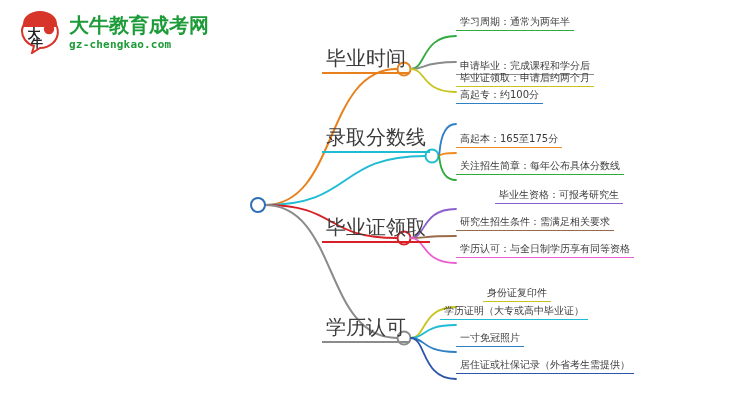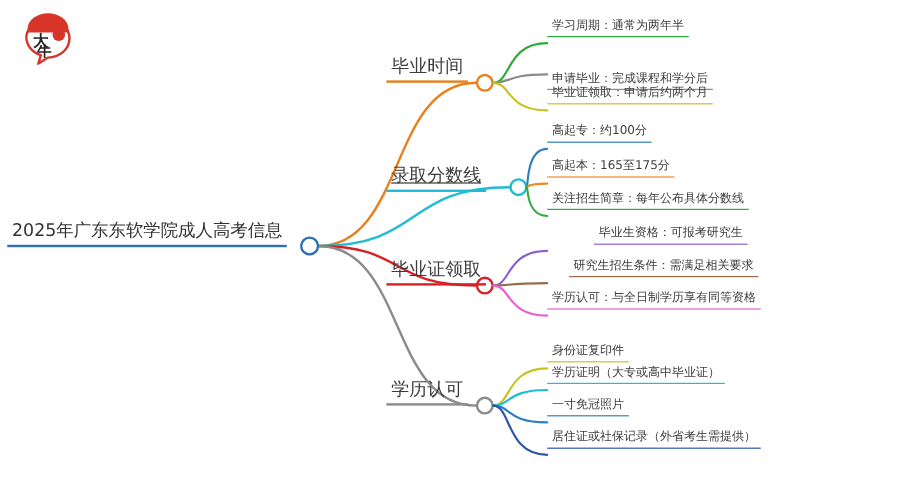--- a/index.html
+++ b/index.html
@@ -44,21 +44,21 @@
     display:block;
     padding:0 4px 3px 4px;
     line-height:1.05;
   }
   .root-node .node-label{
     font-size:14.5px;color:#333333;
     border-bottom:2px solid #2f6fb5;
     padding-bottom:3px;
   }
   .branch-node .node-label{
-    font-size:15px;color:#3c3c3c;
+    font-size:20px;color:#3c3c3c;
     border-bottom:2px solid transparent;
     padding-bottom:3px;
   }
   .leaf-node .node-label{
     font-size:10px;color:#3c3c3c;
     border-bottom:1.6px solid transparent;
     padding-bottom:2px;
   }
 </style>
 </head>
@@ -68,20 +68,24 @@
 
   <div class="logo-wrap">
     <div class="logo-mark">
       <svg width="44" height="44" viewBox="0 0 44 44" aria-hidden="true">
         <path d="M4 20 A18 16 0 1 1 22 38 L14 43 L16 36 A18 16 0 0 1 4 20 Z" fill="#ffffff" stroke="#d7342a" stroke-width="2"></path>
         <path d="M5 14 A17 13 0 0 1 39 14 L39 17 L5 17 Z" fill="#d7342a"></path>
         <circle cx="31" cy="19" r="5.2" fill="#d7342a"></circle>
         <text x="16" y="28" font-size="13" font-weight="bold" fill="#222222" font-family="DejaVu Sans, sans-serif" text-anchor="middle">大</text>
         <text x="19" y="37" font-size="12" font-weight="bold" fill="#222222" font-family="DejaVu Sans, sans-serif" text-anchor="middle">牛</text>
       </svg>
+    </div>
+    <div class="logo-text-block">
+      <span class="logo-cn">大牛教育成考网</span>
+      <span class="logo-en">gz-chengkao.com</span>
     </div>
   </div>
 
   <svg class="links" id="link-layer" viewBox="0 0 750 410">
       <path d="M 265 205 C 338.3 205, 323.7 69, 397 69" fill="none" stroke="#e8811c" stroke-width="2" stroke-linecap="round"></path>
       <circle cx="404" cy="69" r="6.5" fill="#ffffff" stroke="#e8811c" stroke-width="2"></circle>
       <path d="M 411 69 C 426 69, 421.6 36, 456 36" fill="none" stroke="#2faa3c" stroke-width="1.8" stroke-linecap="round"></path>
       <path d="M 411 69 C 426 69, 421.6 62, 456 62" fill="none" stroke="#8b8b8b" stroke-width="1.8" stroke-linecap="round"></path>
       <path d="M 411 69 C 426 69, 421.6 92, 456 92" fill="none" stroke="#c8c41e" stroke-width="1.8" stroke-linecap="round"></path>
       <path d="M 265 205 C 353.7 205, 336.3 156, 425 156" fill="none" stroke="#1fbcd4" stroke-width="2" stroke-linecap="round"></path>
@@ -96,68 +100,65 @@
       <path d="M 411 238 C 426 238, 421.6 263, 456 263" fill="none" stroke="#e85fd0" stroke-width="1.8" stroke-linecap="round"></path>
       <path d="M 265 205 C 338.3 205, 323.7 338, 397 338" fill="none" stroke="#8b8b8b" stroke-width="2" stroke-linecap="round"></path>
       <circle cx="404" cy="338" r="6.5" fill="#ffffff" stroke="#8b8b8b" stroke-width="2"></circle>
       <path d="M 411 338 C 426 338, 421.6 307, 456 307" fill="none" stroke="#c8c41e" stroke-width="1.8" stroke-linecap="round"></path>
       <path d="M 411 338 C 426 338, 421.6 325, 456 325" fill="none" stroke="#1fbcd4" stroke-width="1.8" stroke-linecap="round"></path>
       <path d="M 411 338 C 426 338, 421.6 352, 456 352" fill="none" stroke="#2f7fc4" stroke-width="1.8" stroke-linecap="round"></path>
       <path d="M 411 338 C 426 338, 421.6 379, 456 379" fill="none" stroke="#2d56a8" stroke-width="1.8" stroke-linecap="round"></path>
       <circle cx="258" cy="205" r="7" fill="#ffffff" stroke="#2f6fb5" stroke-width="2"></circle>
     </svg>
 
-  <div class="node root-node" id="root-node" style="left: 6px; top: 186px;">
-    <span class="node-label" style="border-bottom-color: rgb(47, 111, 181);">2025年广东东软学院成人高考信息</span>
-  </div>
 
   <div id="node-layer">
       <div class="node branch-node" style="left: 322px; top: 48px;">
         <span class="node-label" style="border-bottom-color: rgb(232, 129, 28);">毕业时间</span>
       </div>
       <div class="node leaf-node" style="left: 456px; top: 17px;">
         <span class="node-label" style="border-bottom-color: rgb(47, 170, 60);">学习周期：通常为两年半</span>
       </div>
       <div class="node leaf-node" style="left: 456px; top: 61px;">
         <span class="node-label" style="border-bottom-color: rgb(139, 139, 139);">申请毕业：完成课程和学分后</span>
       </div>
       <div class="node leaf-node" style="left: 456px; top: 73px;">
         <span class="node-label" style="border-bottom-color: rgb(200, 196, 30);">毕业证领取：申请后约两个月</span>
       </div>
-      <div class="node branch-node" style="left: 322px; top: 139px; text-decoration: underline;">
+      <div class="node branch-node" style="left: 322px; top: 127px;">
         <span class="node-label" style="border-bottom-color: rgb(31, 188, 212);">录取分数线</span>
       </div>
-      <div class="node leaf-node" style="left: 456px; top: 105px;">
+      <div class="node leaf-node" style="left: 456px; top: 90px;">
         <span class="node-label" style="border-bottom-color: rgb(47, 127, 196);">高起专：约100分</span>
       </div>
       <div class="node leaf-node" style="left: 456px; top: 134px;">
         <span class="node-label" style="border-bottom-color: rgb(239, 138, 31);">高起本：165至175分</span>
       </div>
       <div class="node leaf-node" style="left: 456px; top: 161px;">
         <span class="node-label" style="border-bottom-color: rgb(47, 170, 60);">关注招生简章：每年公布具体分数线</span>
       </div>
       <div class="node branch-node" style="left: 322px; top: 217px;">
         <span class="node-label" style="border-bottom-color: rgb(216, 32, 39);">毕业证领取</span>
       </div>
       <div class="node leaf-node" style="left: 456px; top: 190px;">
         <span class="node-label" style="border-bottom-color: rgb(139, 95, 208); margin-left: 39px;">毕业生资格：可报考研究生</span>
       </div>
-      <div class="node leaf-node" style="left: 474px; top: 217px; text-align: center;">
+      <div class="node leaf-node" style="left: 456px; top: 217px; text-align: center;">
         <span class="node-label" style="border-bottom-color: rgb(154, 107, 74);">研究生招生条件：需满足相关要求</span>
       </div>
       <div class="node leaf-node" style="left: 456px; top: 244px; text-align: right;">
         <span class="node-label" style="border-bottom-color: rgb(232, 95, 208);">学历认可：与全日制学历享有同等资格</span>
       </div>
       <div class="node branch-node" style="left: 322px; top: 317px;">
         <span class="node-label" style="border-bottom-color: rgb(139, 139, 139);">学历认可</span>
       </div>
       <div class="node leaf-node" style="left: 456px; top: 288px;">
-        <span class="node-label" style="border-bottom-color: rgb(200, 196, 30);">身份证复印件</span>
+        <span class="node-label" style="border-bottom-color: rgb(200, 196, 30); margin-left: 27px;">身份证复印件</span>
       </div>
-      <div class="node leaf-node" style="left: 456px; top: 306px;">
+      <div class="node leaf-node" style="left: 440px; top: 306px;">
         <span class="node-label" style="border-bottom-color: rgb(31, 188, 212);">学历证明（大专或高中毕业证）</span>
       </div>
       <div class="node leaf-node" style="left: 456px; top: 333px;">
         <span class="node-label" style="border-bottom-color: rgb(47, 127, 196);">一寸免冠照片</span>
       </div>
       <div class="node leaf-node" style="left: 456px; top: 360px;">
         <span class="node-label" style="border-bottom-color: rgb(45, 86, 168);">居住证或社保记录（外省考生需提供）</span>
       </div>
     </div>
 

